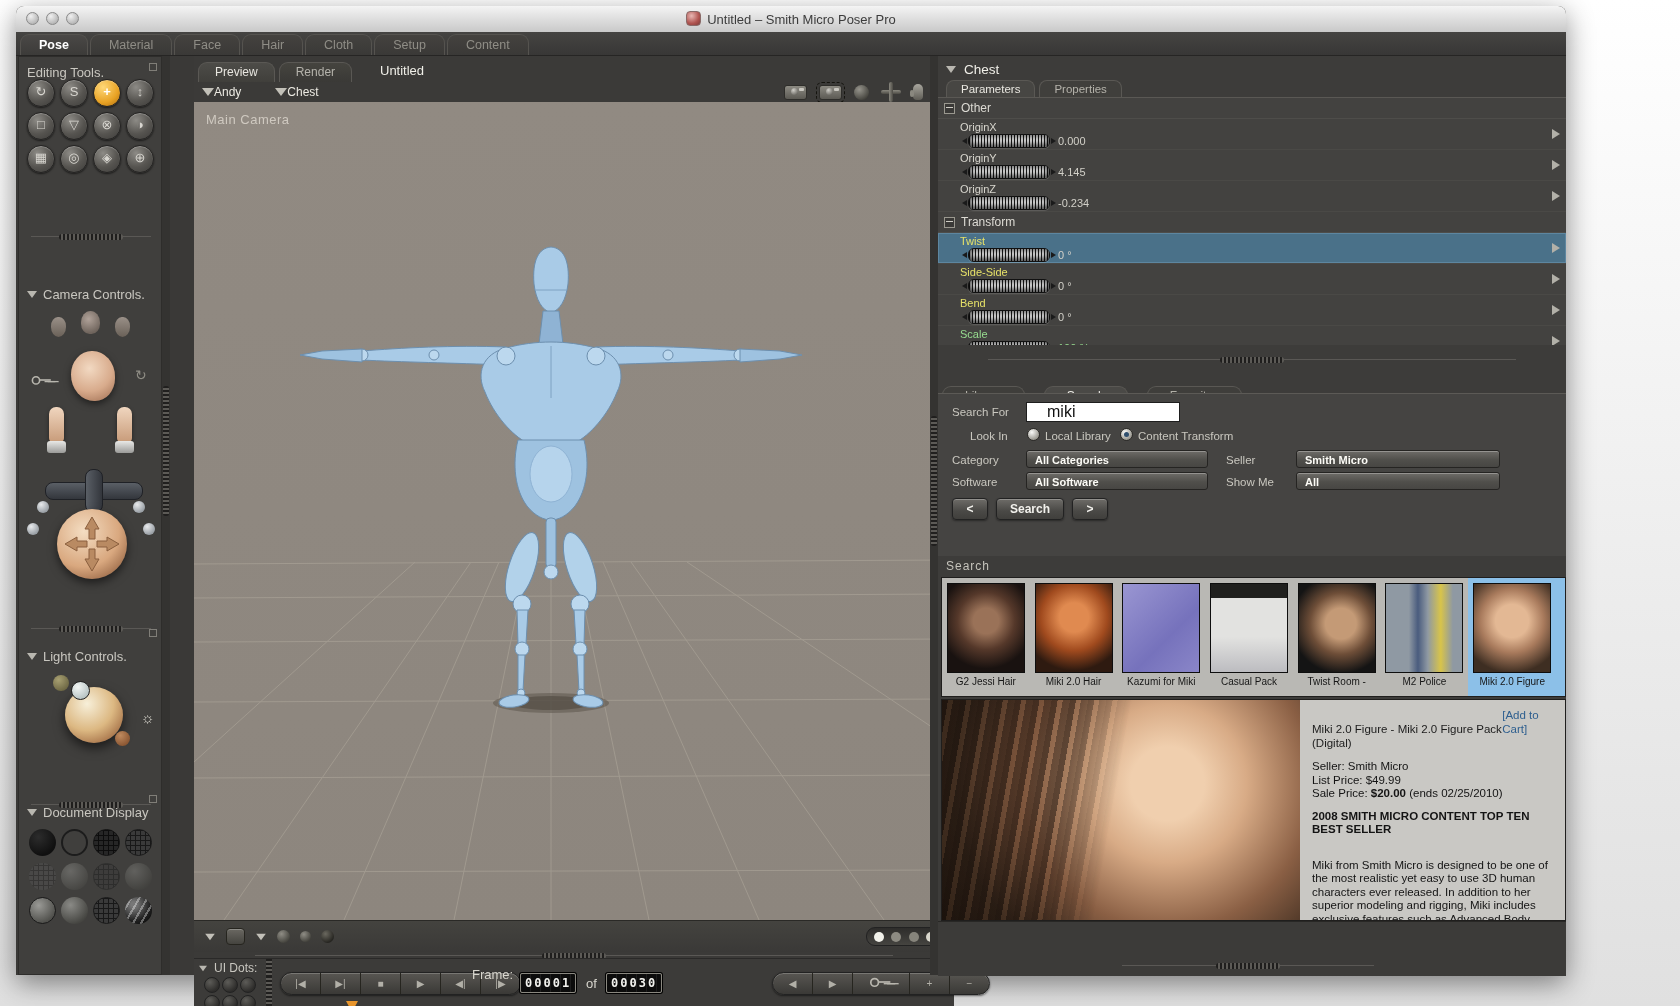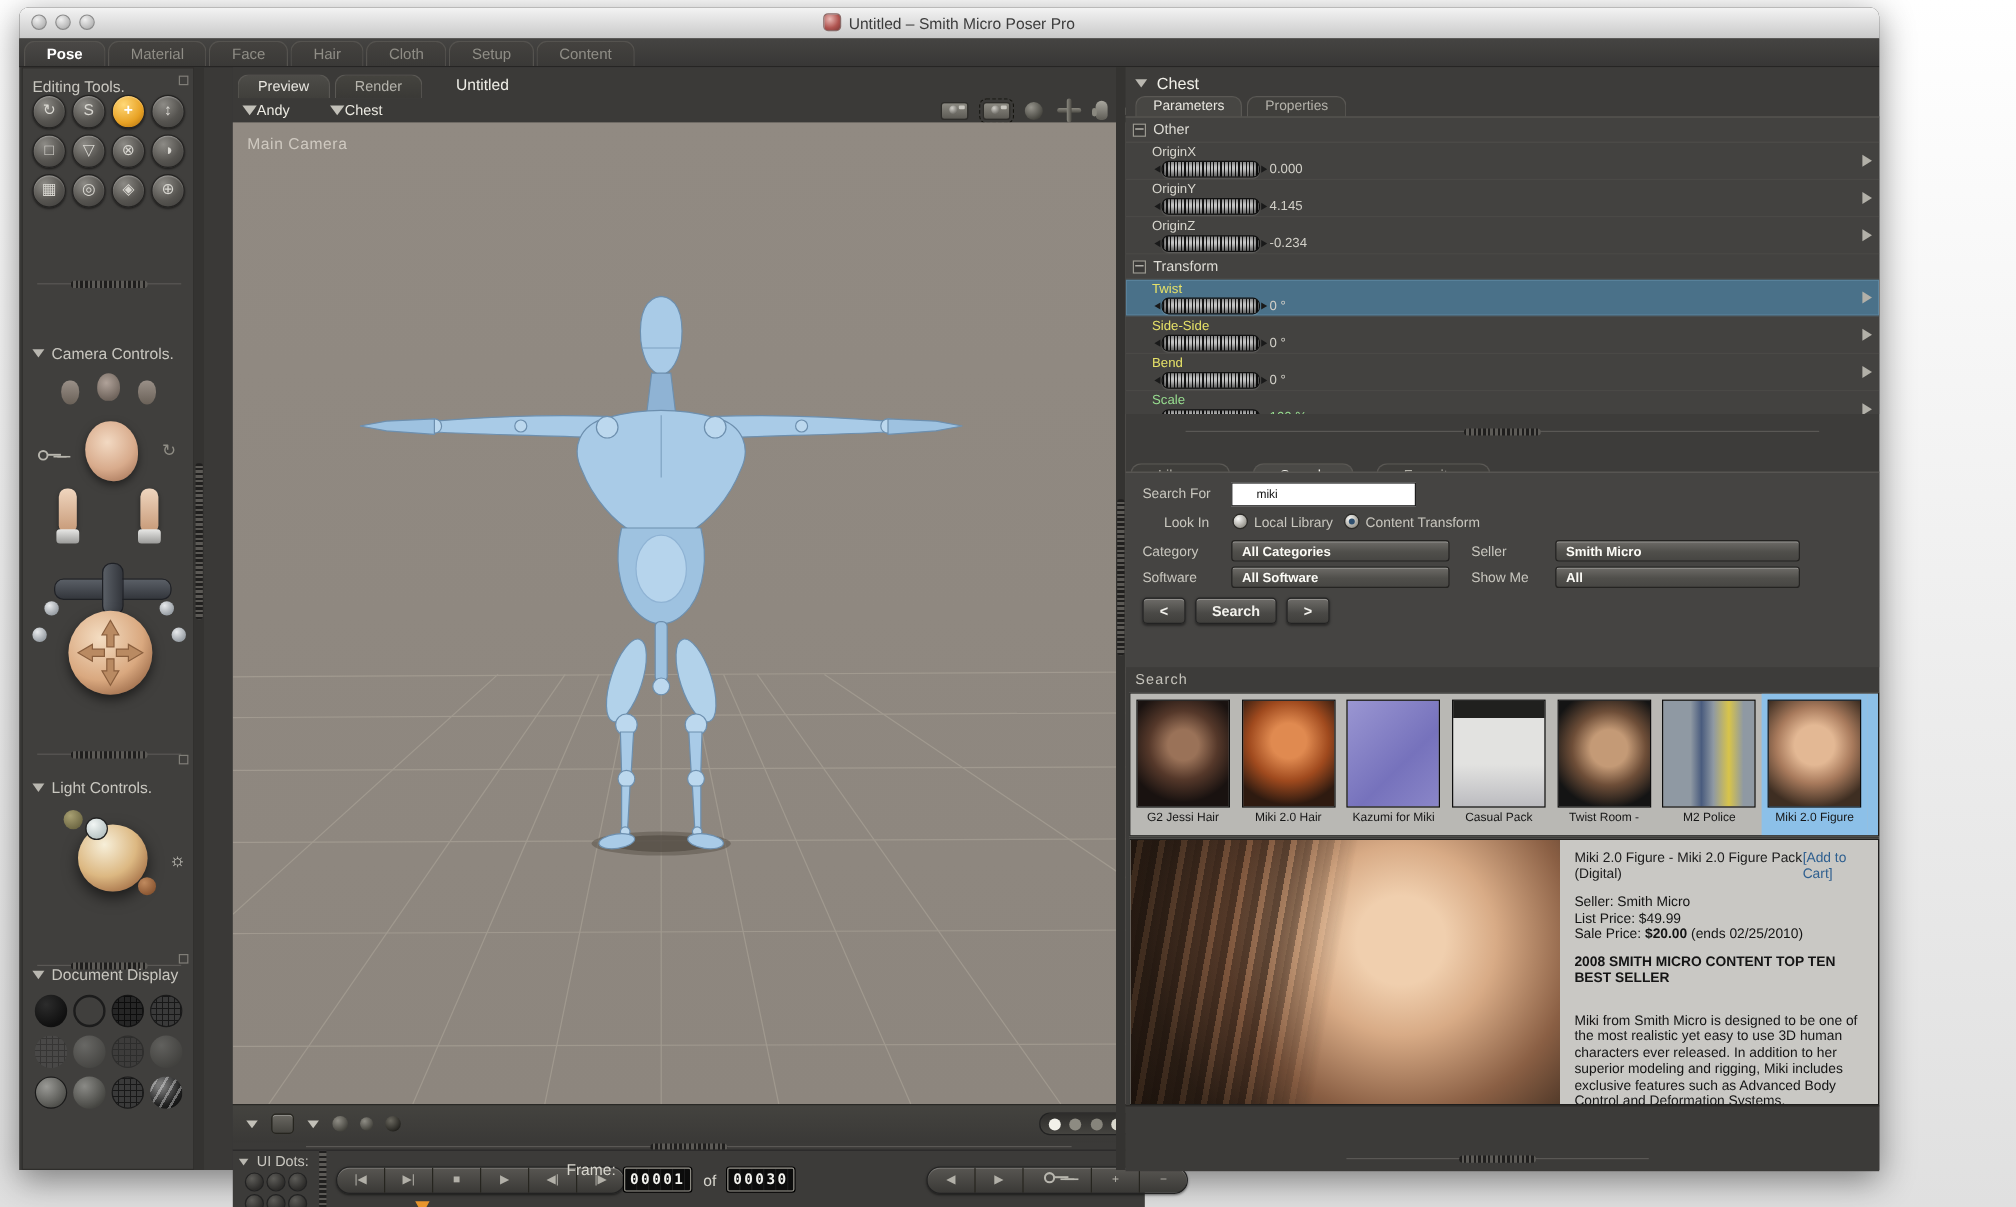--- a/index.html
+++ b/index.html
@@ -154,21 +154,21 @@
   .p-val{font-size:11px;color:#d2d0c8;}
   .row-arrow{position:absolute;right:6px;top:10px;width:0;height:0;border-top:5px solid transparent;border-bottom:5px solid transparent;border-left:8px solid #b2b0a8;}
 
   
   .lib-tabs{position:absolute;left:4px;top:330px;display:flex;gap:16px;}
   .ltab{height:19px;line-height:19px;padding:0 22px;margin-right:3px;border:1px solid #5a5854;border-bottom:none;border-radius:9px 9px 0 0;
     font-size:12px;color:#b2b0a8;background:#3f3e3b;}
   .ltab.active{color:#efeee8;background:#4a4946;}
   .lib-form{position:absolute;left:0;top:337px;width:628px;height:162px;background:#454442;border-top:1px solid #5c5a56;}
   .f-lbl{position:absolute;font-size:11.5px;color:#c9c7bf;}
-  .f-input{position:absolute;background:#ffffff;border:1px solid #1e1e1e;font-size:10px;color:#111;padding:1px 20px;height:16px;box-sizing:content-box;}
+  .f-input{position:absolute;background:#ffffff;border:1px solid #1e1e1e;font-size:16px;color:#111;padding:1px 20px;height:16px;box-sizing:content-box;}
   .radio{position:absolute;width:13px;height:13px;border-radius:50%;border:1px solid #2c2b28;box-sizing:border-box;
     background:radial-gradient(circle at 35% 30%,#fafaf8,#9c9a92 70%,#6e6c64);}
   .radio.sel::after{content:"";position:absolute;left:3px;top:3px;width:5px;height:5px;border-radius:50%;background:#2f4f6e;}
   .dropdown{position:absolute;height:18px;line-height:18px;border:1px solid #252422;border-radius:3px;color:#fcfbf6;font-weight:bold;font-size:11px;
     padding:0 8px;background:linear-gradient(180deg,#6e6c68,#504f4b 55%,#474643);box-shadow:inset 0 1px 0 rgba(255,255,255,.28);box-sizing:border-box;}
   .gbtn{position:absolute;height:20px;line-height:20px;text-align:center;border:1px solid #222;border-radius:4px;color:#f2f1ec;font-weight:bold;font-size:12px;
     background:linear-gradient(180deg,#6e6c68,#4a4946 60%,#403f3c);box-shadow:inset 0 1px 0 rgba(255,255,255,.25),0 1px 2px rgba(0,0,0,.4);}
   .results-lbl{position:absolute;left:8px;top:503px;color:#c5c3bb;font-size:12px;letter-spacing:1px;}
   .thumb-strip{position:absolute;left:3px;top:521px;width:625px;height:120px;background:#b9b8b4;border:1px solid #1f1e1d;box-sizing:border-box;overflow:hidden;display:flex;}
   .tcell{width:88px;height:118px;display:flex;flex-direction:column;align-items:center;padding-top:5px;box-sizing:border-box;}
@@ -186,21 +186,21 @@
   .detail{position:absolute;left:3px;top:643px;width:625px;height:222px;background:#c9c8c4;border:1px solid #1f1e1d;box-sizing:border-box;overflow:hidden;display:flex;}
   .detail-img{width:358px;height:100%;flex:none;position:relative;overflow:hidden;
     background:radial-gradient(circle at 63% 38%,#f0cfae 0 14%,#d8ab86 30%,#8a5f44 55%,#3a2a1e 80%,#241a12);}
   .detail-img::before{content:"";position:absolute;inset:0;
     background:repeating-linear-gradient(100deg,rgba(20,12,8,.55) 0 6px,rgba(90,60,40,.25) 6px 11px,rgba(20,12,8,.45) 11px 18px);
     -webkit-mask-image:linear-gradient(100deg,#000 0 34%,transparent 48%);mask-image:linear-gradient(100deg,#000 0 34%,transparent 48%);}
   .detail-img::after{content:"";position:absolute;left:52%;top:30%;width:34px;height:14px;border-radius:50%;
     background:radial-gradient(circle at 50% 50%,#1a1208 0 35%,#4a3categoryc28 60%,transparent 75%);}
   .detail-txt{flex:1;padding:9px 10px 0 12px;font-size:11.5px;line-height:13.5px;color:#141414;}
   .dt-titlerow{display:flex;justify-content:space-between;margin-bottom:10px;}
-  .dt-title{color:#1c1c1c;}
+  .dt-title{color:#1c1c1c;margin-top:14px;}
   .dt-cart{color:#2e5f8f;}
   .dt-banner{font-weight:bold;margin-top:9px;}
   .dt-desc{margin-top:22px;}
   .rp-bottombar{position:absolute;left:0;top:865px;width:628px;height:54px;background:#3c3b39;border-top:1px solid #282725;}
 
   .sunglyph{color:#d8d6ce;font-size:15px;}
 </style>
 </head>
 <body>
 

